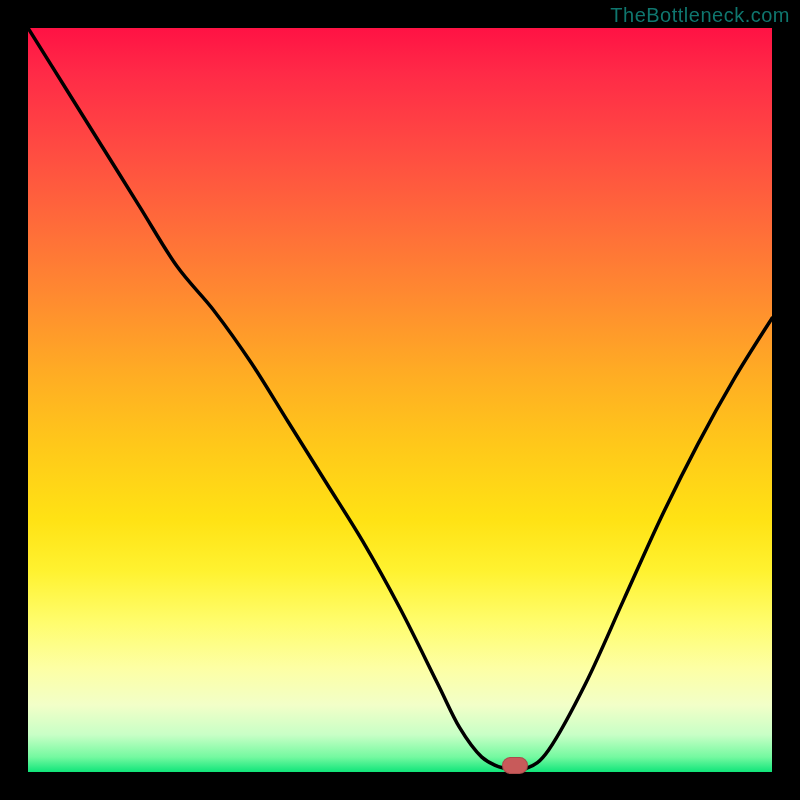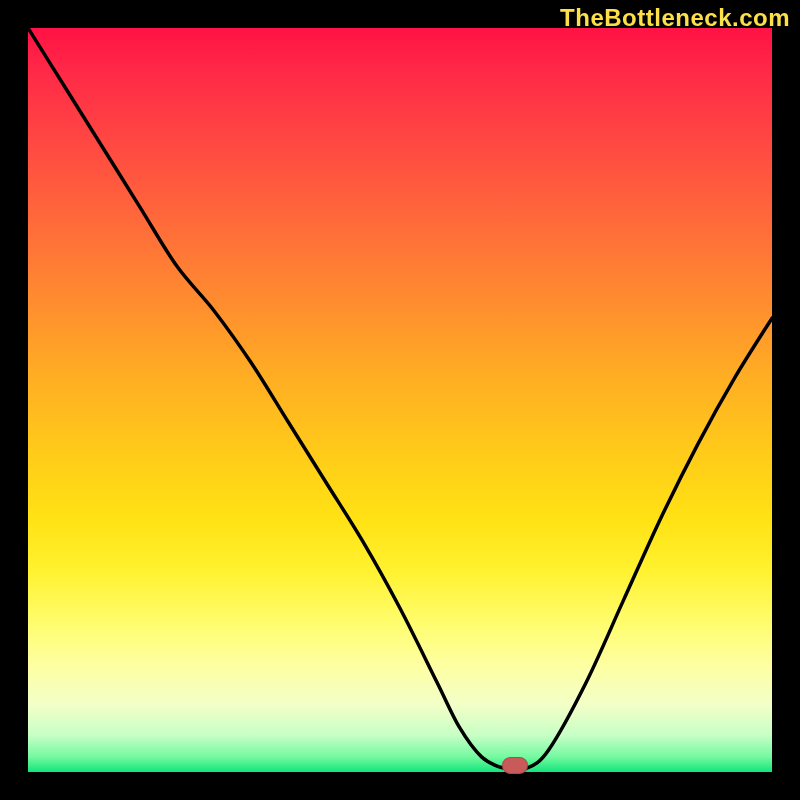--- a/index.html
+++ b/index.html
@@ -40,24 +40,24 @@
       #f2ffc8 91%,
       #c8ffc6 95%,
       #74f9a0 98%,
       #10e57a 100%
     );
   }
   .watermark {
     position: absolute;
     top: 4px;
     right: 10px;
-    color: #fde047;
-    font-size: 24px;
+    color: #0f766e;
+    font-size: 20px;
     letter-spacing: 0.5px;
-    font-weight: 700;
+    font-weight: 400;
     user-select: none;
     z-index: 5;
   }
   svg.curve {
     position: absolute;
     left: 0;
     top: 0;
     width: 744px;
     height: 744px;
   }

